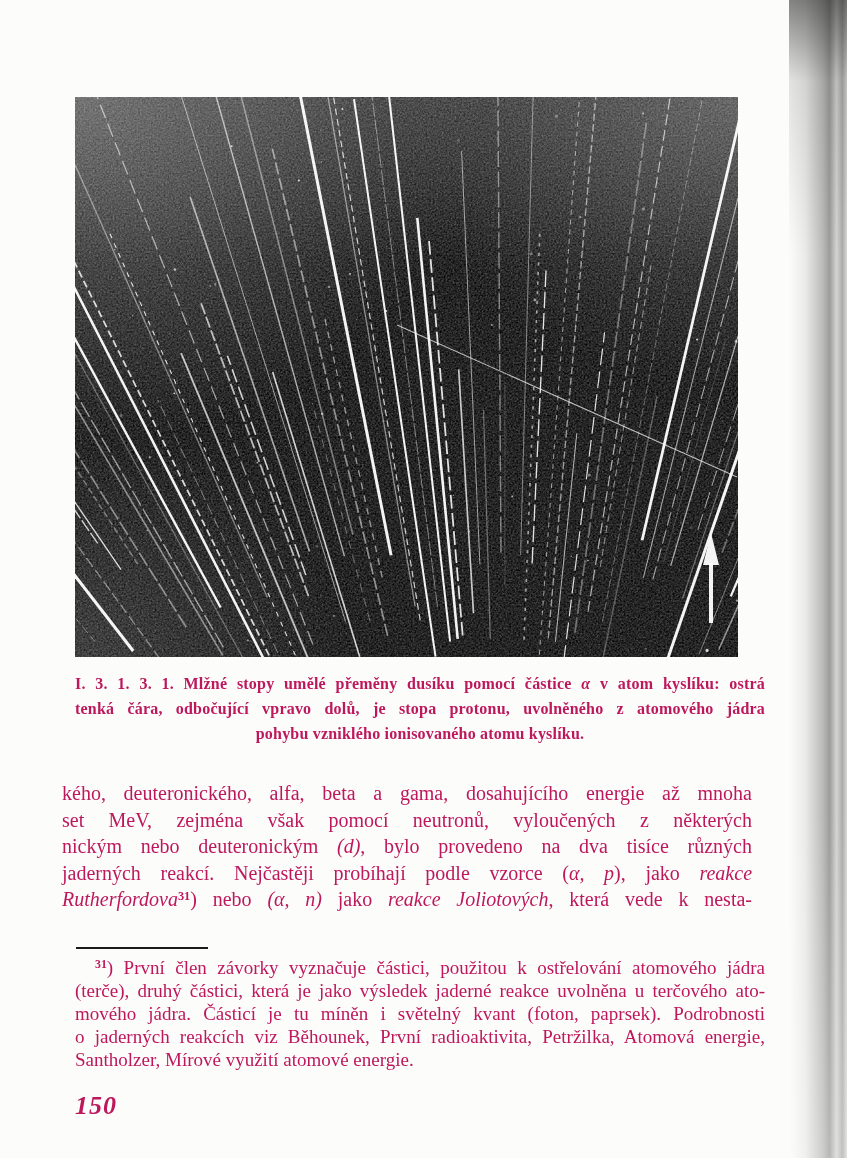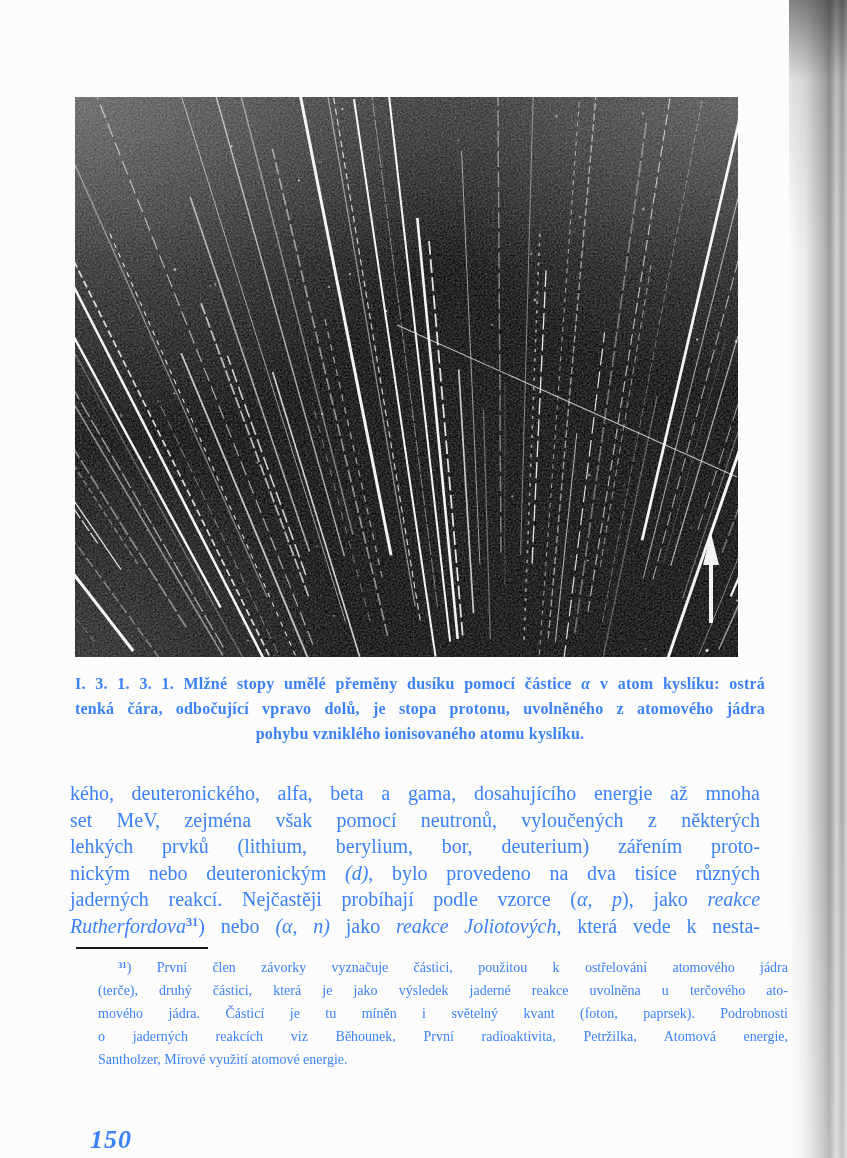--- a/index.html
+++ b/index.html
@@ -3,59 +3,59 @@
 <meta charset="utf-8">
 <style>
   html,body{margin:0;padding:0;}
   body{background:#777;}
   .page{
     position:relative;
     width:847px;height:1158px;
     background:#fcfcfa;
     overflow:hidden;
     font-family:"Liberation Serif","DejaVu Serif",serif;
-    color:#3b82f6;
+    color:#be185d;
   }
   
   .photo{
     position:absolute;left:75px;top:97px;width:663px;height:560px;
     background:#050505;
   }
   .photo svg{display:block;width:100%;height:100%;}
   
   .caption{
     position:absolute;left:75px;top:671px;width:690px;
     font-size:16px;line-height:25px;font-weight:600;
     letter-spacing:0.2px;
   }
   .cap-line{text-align:justify;text-align-last:justify;text-justify:inter-word;}
   .cap-line.center{text-align:center;text-align-last:center;}
   
   .bodytext{
-    position:absolute;left:70px;top:780px;width:690px;
+    position:absolute;left:62px;top:780px;width:690px;
     font-size:20px;line-height:26.5px;
   }
   .b-line{text-align:justify;text-align-last:justify;text-justify:inter-word;white-space:normal;}
   
   .fn-rule{
     position:absolute;left:76px;top:947px;width:132px;height:2px;background:#1a1a1a;
   }
   .footnote{
     position:absolute;left:75px;top:956px;width:690px;
-    font-size:14px;line-height:23px;margin-left:23px;
+    font-size:19px;line-height:23px;
   }
   .f-line{text-align:justify;text-align-last:justify;text-justify:inter-word;}
   .f-line.first{text-indent:20px;}
   .f-line.last{text-align:left;text-align-last:left;}
   sup{font-size:0.62em;line-height:0;vertical-align:baseline;position:relative;top:-0.5em;}
   i{font-style:italic;}
   
   .pagenum{
-    position:absolute;left:90px;top:1091px;
-    font-size:26px;font-weight:bold;font-style:italic;letter-spacing:1px;margin-top:34px;
+    position:absolute;left:75px;top:1091px;
+    font-size:26px;font-weight:bold;font-style:italic;letter-spacing:1px;
   }
   
   .spine{
     position:absolute;right:0;top:0;width:58px;height:1158px;
     background:
       linear-gradient(to bottom, rgba(10,10,10,0.50) 0%, rgba(10,10,10,0.10) 7%, rgba(0,0,0,0) 22%, rgba(0,0,0,0) 70%, rgba(255,255,255,0.28) 100%),
       linear-gradient(to right, rgba(0,0,0,0) 0%, rgba(0,0,0,0.07) 28%, rgba(0,0,0,0.26) 58%, rgba(0,0,0,0.38) 70%, rgba(0,0,0,0.16) 82%, rgba(0,0,0,0.32) 92%, rgba(0,0,0,0.14) 100%);
   }
 </style>
 </head>
@@ -253,21 +253,20 @@
 
   <div class="caption">
     <div class="cap-line">I. 3. 1. 3. 1. Mlžné stopy umělé přeměny dusíku pomocí částice <i>α</i> v atom kyslíku: ostrá</div>
     <div class="cap-line">tenká čára, odbočující vpravo dolů, je stopa protonu, uvolněného z atomového jádra</div>
     <div class="cap-line center">pohybu vzniklého ionisovaného atomu kyslíku.</div>
   </div>
 
   <div class="bodytext">
     <div class="b-line">kého, deuteronického, alfa, beta a gama, dosahujícího energie až mnoha</div>
     <div class="b-line">set MeV, zejména však pomocí neutronů, vyloučených z některých</div>
-    <div class="b-line">lehkých prvků (lithium, berylium, bor, deuterium) zářením proto-</div>
     <div class="b-line">nickým nebo deuteronickým <i>(d)</i>, bylo provedeno na dva tisíce různých</div>
     <div class="b-line">jaderných reakcí. Nejčastěji probíhají podle vzorce (<i>α, p</i>), jako <i>reakce</i></div>
     <div class="b-line"><i>Rutherfordova</i><sup><b>31</b></sup>) nebo <i>(α, n)</i> jako <i>reakce Joliotových</i>, která vede k nesta-</div>
   </div>
 
   <div class="fn-rule"></div>
 
   <div class="footnote">
     <div class="f-line first"><sup><b>31</b></sup>) První člen závorky vyznačuje částici, použitou k ostřelování atomového jádra</div>
     <div class="f-line">(terče), druhý částici, která je jako výsledek jaderné reakce uvolněna u terčového ato-</div>

